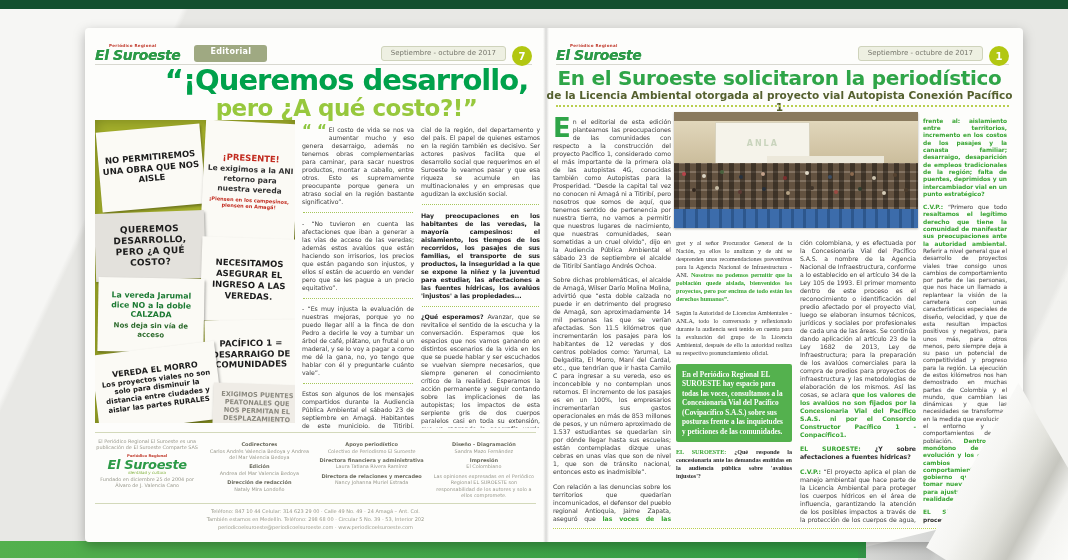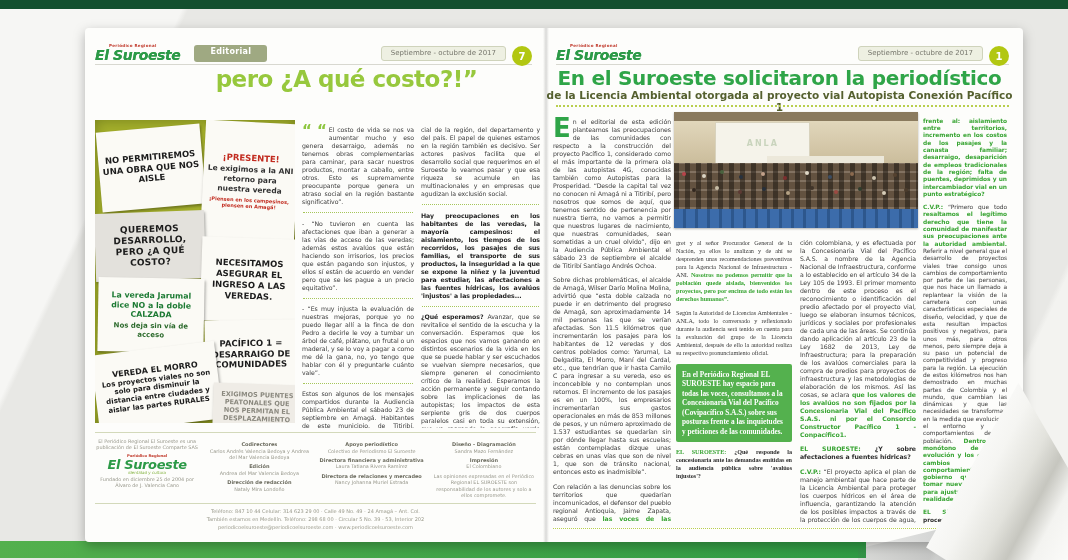--- a/index.html
+++ b/index.html
@@ -127,20 +127,21 @@
         <div class="logo">
           <span class="kicker">Periódico Regional</span>
           <span class="name">El Suroeste</span>
         </div>
         <span class="tab">Editorial</span>
         <span class="date-badge">Septiembre - octubre de 2017</span>
         <span class="pg-circle">7</span>
       </div>
 
       <div class="lp-headline">
+        <div class="lp-h1">“¡Queremos desarrollo,</div>
         <div class="lp-h2">pero ¿A qué costo?!”</div>
       </div>
 
       <div class="lp-body">
 
         <div class="signs">
           <div class="sign s1">NO PERMITIREMOS UNA OBRA QUE NOS AISLE</div>
           <div class="sign s2">
             <span class="red">¡PRESENTE!</span>
             <span class="hand">Le exigimos a la ANI retorno para nuestra vereda</span>

